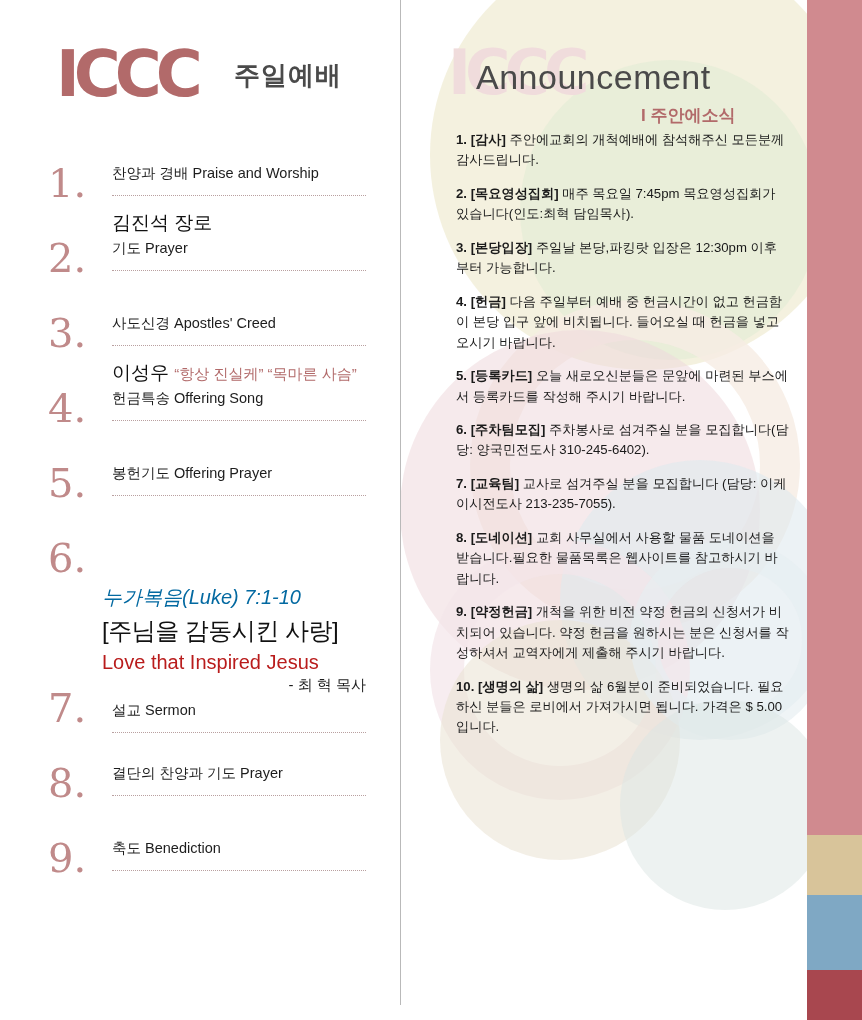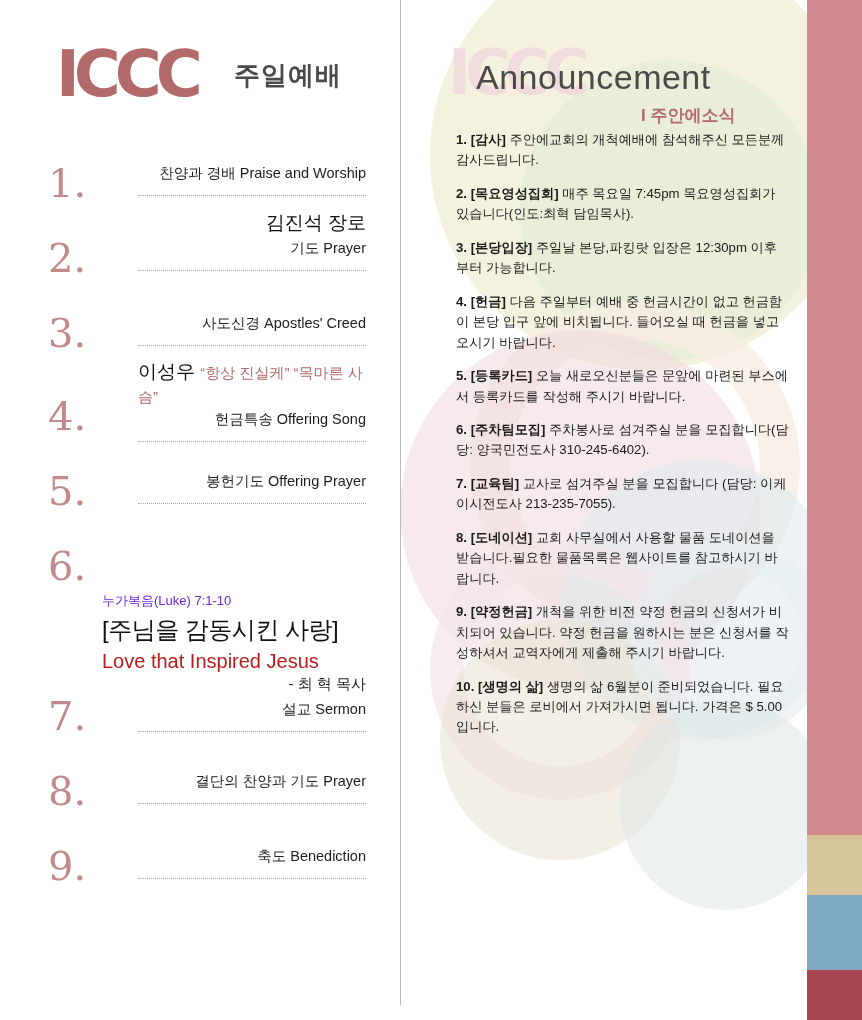--- a/index.html
+++ b/index.html
@@ -52,28 +52,28 @@
                font-size: 64px; font-weight: bold; letter-spacing: -6px;
                color: #b26a6a; line-height: 1; }
   .logo-sub { position: absolute; left: 200px; top: 58px;
               font-size: 26px; font-weight: bold; color: #4a4a4a; letter-spacing: 1px; }
 
   .order-list { position: relative; margin-top: 14px; }
   .order-item { position: relative; min-height: 75px; }
   .num { position: absolute; left: 14px; bottom: 6px;
          font-family: "DejaVu Serif", serif;
          font-size: 40px; color: #c08a8a; line-height: 1; }
-  .item-body { margin-left: 104px; padding-bottom: 6px;
+  .item-body { margin-left: 78px; padding-bottom: 6px;
                border-bottom: 1px dotted #b9a0a0; min-height: 62px;
-               display: flex; flex-direction: column; justify-content: flex-end; align-items: flex-end; }
+               display: flex; flex-direction: column; justify-content: flex-end; }
   .item-main { font-size: 14.5px; color: #1d1d1d; padding-bottom: 6px; }
   .item-person { font-size: 19px; color: #111; font-weight: normal; padding-bottom: 3px; }
   .item-person .quote { color: #b26a6a; font-size: 15px; }
   .sermon-block { margin-left: 68px; padding-bottom: 4px; }
-  .sermon-ref { font-size: 13px; color: #6d28d9; padding-bottom: 2px; }
+  .sermon-ref { font-size: 20px; color: #0369a1; padding-bottom: 2px; font-style: italic; }
   .sermon-title { font-size: 24px; color: #111; letter-spacing: -.5px; padding: 2px 0 4px; }
   .sermon-en { font-size: 20px; color: #b91c1c; padding-bottom: 2px; }
   .sermon-by { font-size: 15px; color: #1d1d1d; text-align: right; }
 
   
   .right { position: absolute; left: 401px; top: 0; width: 406px; height: 1020px;
            padding: 0 18px 0 55px; }
   .ann-head { position: relative; height: 130px; }
   .ann-ghost { position: absolute; left: -8px; top: 42px;
                font-family: "DejaVu Sans", sans-serif;

